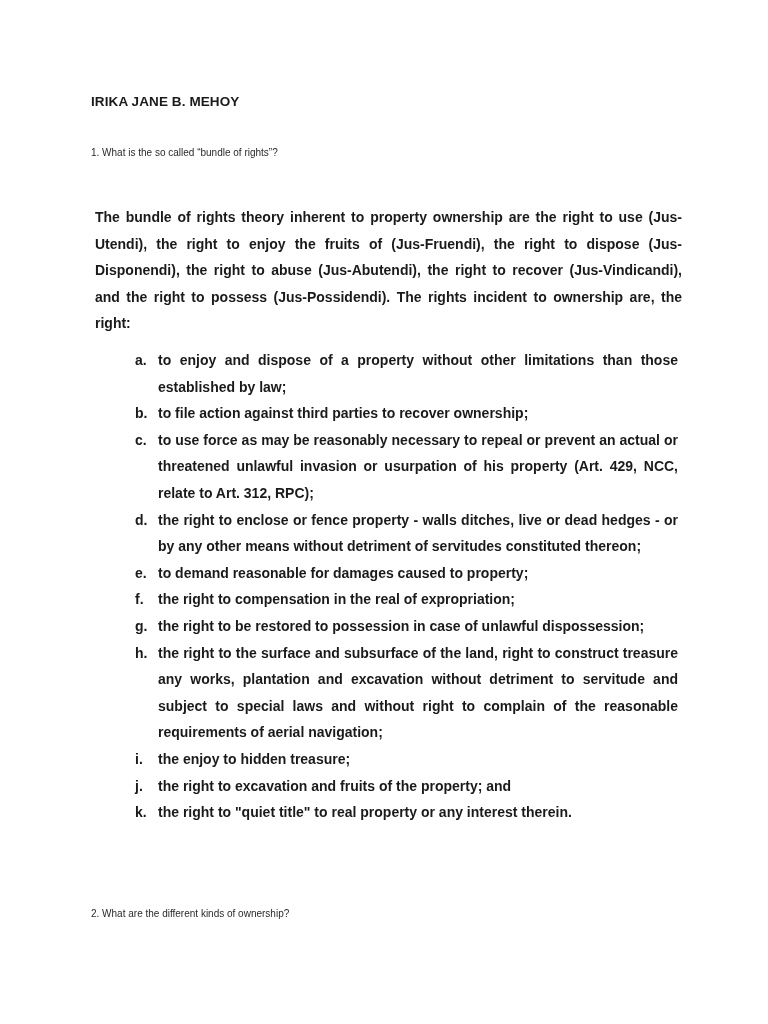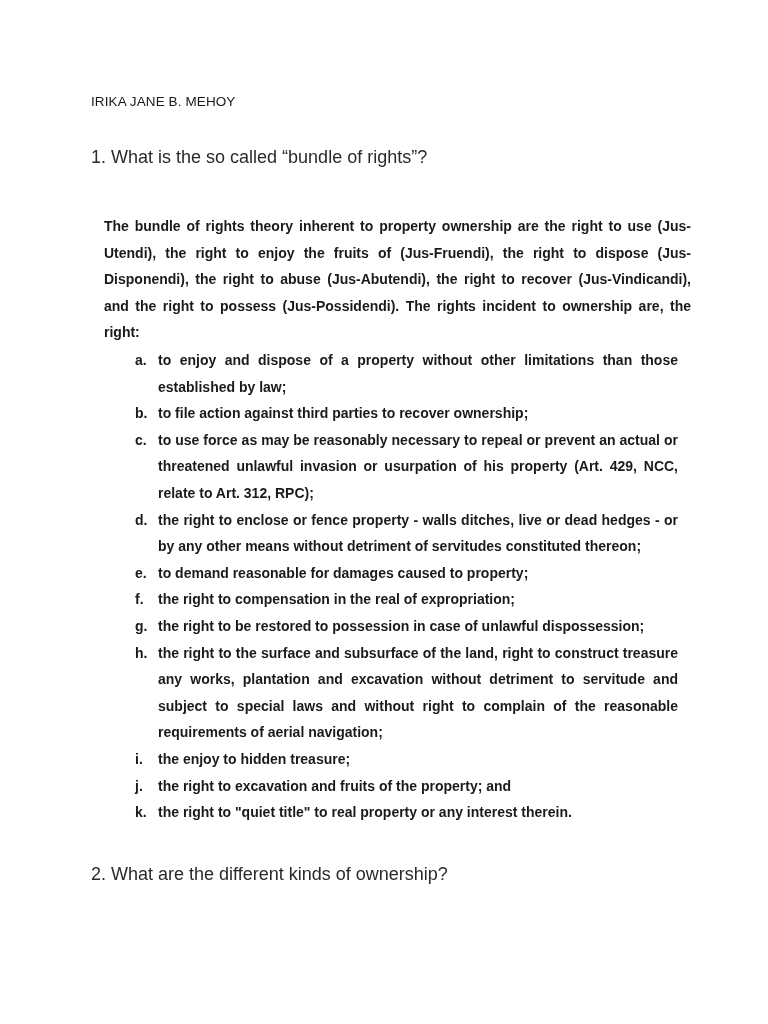--- a/index.html
+++ b/index.html
@@ -19,46 +19,46 @@
       position: absolute;
       left: 91px;
       top: 0;
       width: 587px;
     }
     .author {
       position: absolute;
       top: 94px;
       left: 0;
       font-size: 13.5px;
-      font-weight: normal;
+      font-weight: bold;
       letter-spacing: 0.1px;
       margin: 0;
       white-space: nowrap;
     }
     .question {
       position: absolute;
       left: 0;
-      font-size: 18px;
+      font-size: 10px;
       font-weight: normal;
       color: #2a2a2a;
       margin: 0;
       white-space: nowrap;
     }
     .q1 { top: 147px; }
-    .q2 { top: 864px; }
+    .q2 { top: 908px; }
     .answer {
       position: absolute;
       top: 200px;
       left: 0;
       width: 587px;
       font-size: 14px;
       font-weight: bold;
       line-height: 26.6px;
       text-align: justify;
-      margin: 13px;
+      margin: 4px;
     }
     .rights-list {
       position: absolute;
       top: 347px;
       left: 44px;
       width: 543px;
       margin: 0;
       padding: 0;
       list-style: none;
     }

